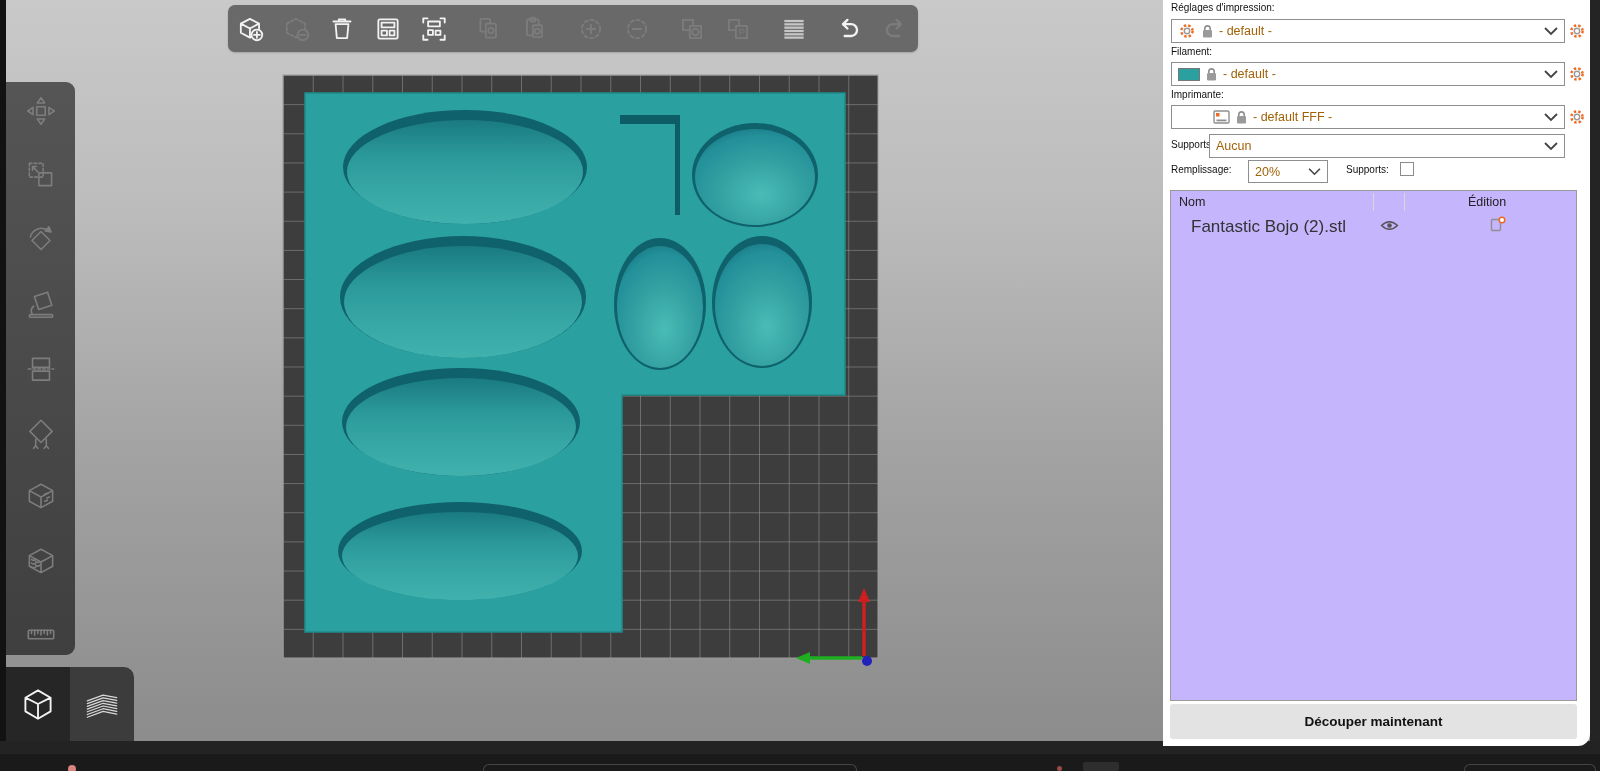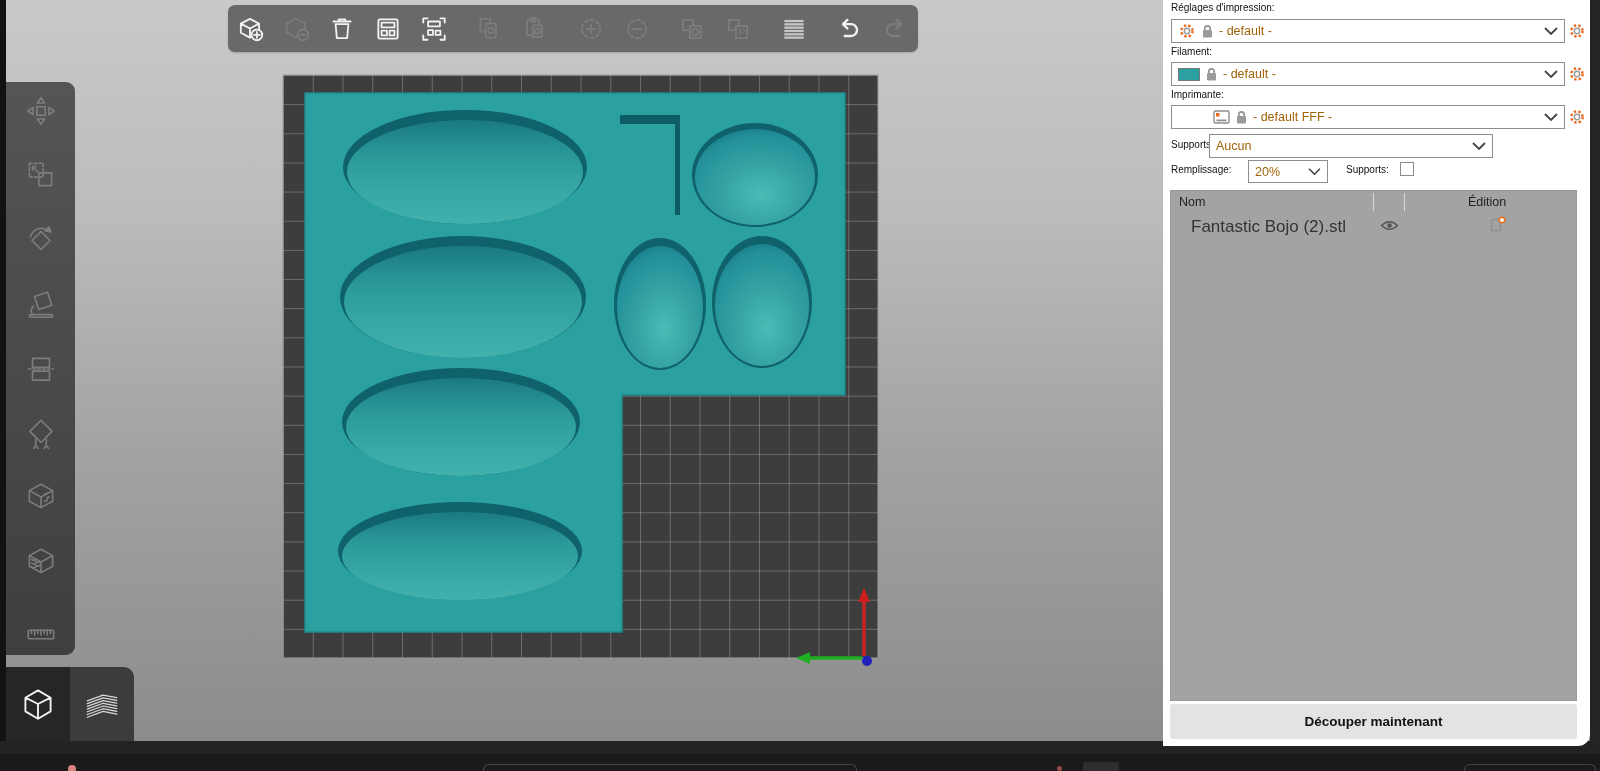--- a/index.html
+++ b/index.html
@@ -63,21 +63,21 @@
     border:1px solid #8e8e8e; background:#fff;
     display:flex; align-items:center; padding:0 6px; gap:6px; font-size:12.5px; color:#a16207;
   }
   .combo .chev { margin-left:auto; display:flex; }
   .gear-btn { position:absolute; left:404px; width:20px; height:20px; display:flex; align-items:center; justify-content:center; }
   .swatch { width:22px; height:13px; border:1px solid #777; box-sizing:border-box; }
   .checkbox { position:absolute; width:14px; height:14px; border:1px solid #8a8a8a; background:#fff; box-sizing:border-box; }
 
   .obj-table {
     position:absolute; left:7px; top:190px; width:407px; height:511px;
-    border:1px solid #9a9a9a; background:#a3a3a3; box-sizing:border-box;
+    border:1px solid #9a9a9a; background:#c4b5fd; box-sizing:border-box;
   }
   .obj-table .hdr { position:relative; height:22px; font-size:12.5px; color:#222; }
   .hdr .vline { position:absolute; top:2px; height:18px; width:1px; background:#d8d8d8; }
   .obj-row { position:relative; height:24px; font-size:17px; color:#333; }
   .abs { position:absolute; }
 
   .slice-btn {
     position:absolute; left:7px; top:704px; width:407px; height:35px;
     background:#e3e3e3; border:none; border-radius:3px;
     display:flex; align-items:center; justify-content:center;
@@ -415,21 +415,21 @@
         </span>
     </div>
     <div class="gear-btn" style="top:107px">
       <svg width="18" height="18" viewBox="0 0 18 18">
         <circle cx="9" cy="9" r="5.6" fill="none" stroke="#ED6B21" stroke-width="2.4" stroke-dasharray="2.4 2.1"></circle>
         <circle cx="9" cy="9" r="2.7" fill="#fff" stroke="#9a9a9a" stroke-width="1.4"></circle>
       </svg>
     </div>
 
     <div class="rp-label" style="top:139px">Supports:</div>
-    <div class="combo" style="left:46px; top:134px; width:284px;">
+    <div class="combo" style="left:46px; top:134px; width:356px;">
       <span>Aucun</span>
       <span class="chev">
           <svg width="14" height="10" viewBox="0 0 14 10">
             <polyline points="1,2 7,8 13,2" fill="none" stroke="#444" stroke-width="1.8"></polyline>
           </svg>
         </span>
     </div>
 
     <div class="rp-label" style="top:164px">Remplissage:</div>
     <div class="combo" style="left:85px; top:160px; width:80px; height:23px;">

